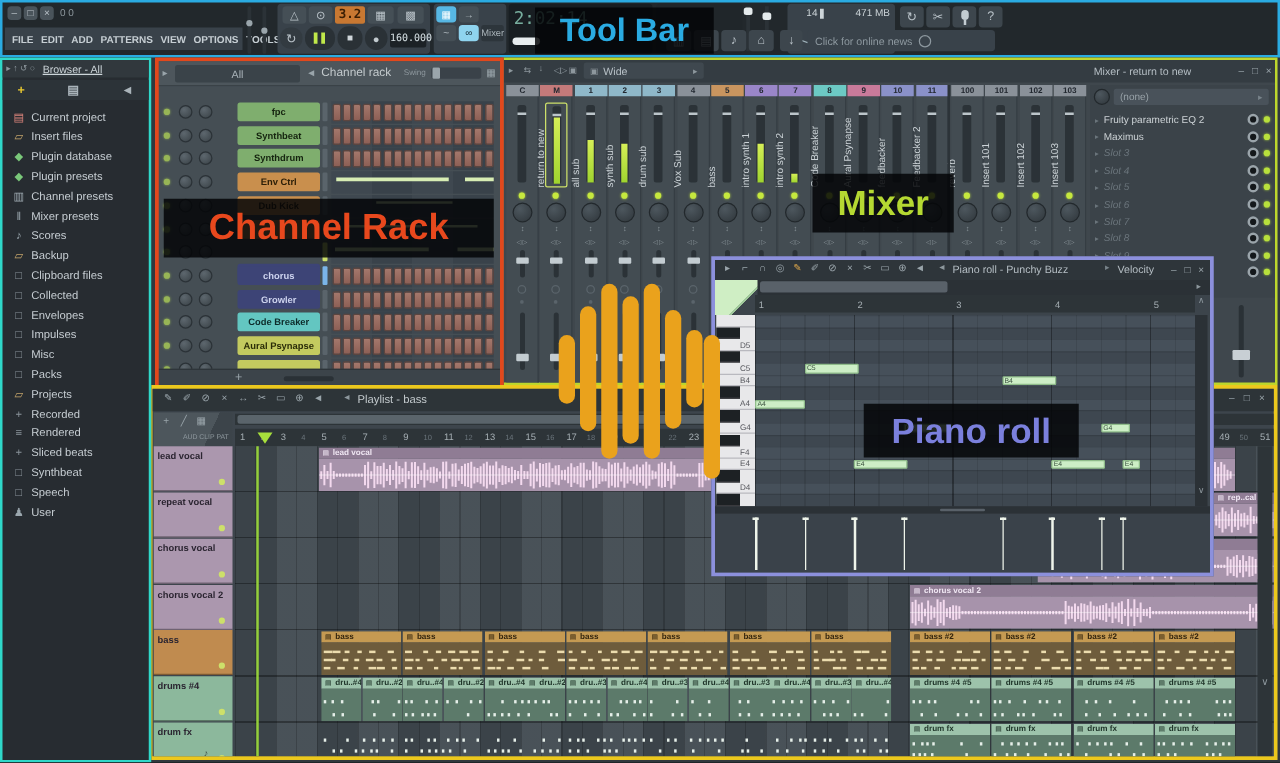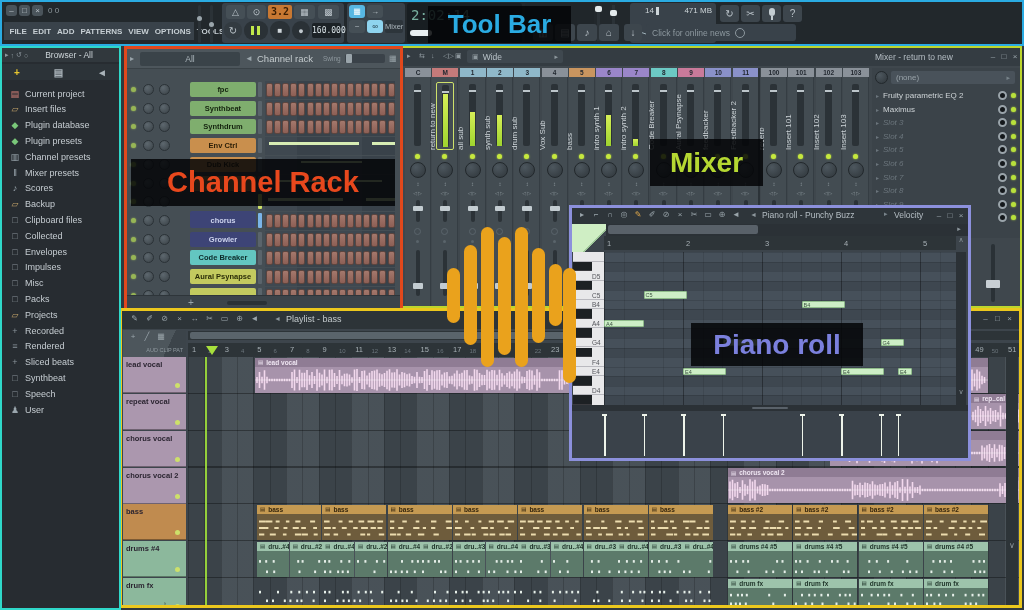--- a/index.html
+++ b/index.html
@@ -2004,21 +2004,21 @@
         <div style="position: absolute; left: 325.88px; top: 3px; width: 1.6px; height: 42px; background: rgb(238, 244, 234);"></div>
         <div style="position: absolute; left: 324.28px; top: 3px; width: 5px; height: 1.6px; background: rgb(238, 244, 234);"></div>
       </div>
     </div>
   <div id="browser" class="sect" style="border: 2px solid rgb(47, 216, 201);">
       <div style="position: absolute; left: 0px; top: 0px; width: 117px; height: 14px; background: rgb(49, 56, 61); display: flex; align-items: center; gap: 2px; padding: 0px 3px;">
         <span style="font-size: 7px; color: rgb(141, 151, 157);">▸</span>
         <span style="font-size: 7px; color: rgb(141, 151, 157);">↑</span>
         <span style="font-size: 7px; color: rgb(141, 151, 157);">↺</span>
         <span style="font-size: 7px; color: rgb(141, 151, 157);">○</span>
-        <span style="font-size: 8.5px; color: rgb(205, 213, 217); margin-left: 15px;">Browser - All</span>
+        <span style="font-size: 8.5px; color: rgb(205, 213, 217); margin-left: 4px; text-decoration: underline;">Browser - All</span>
       </div>
       <div style="position: absolute; left: 0px; top: 16px; width: 117px; height: 16px; background: rgb(44, 51, 56); display: flex; align-items: center; justify-content: space-between; padding: 0px 12px;">
         <span style="font-size: 10px; font-weight: 700; color: rgb(232, 200, 48);">+</span>
         <span style="font-size: 10px; font-weight: 700; color: rgb(170, 180, 186);">▤</span>
         <span style="font-size: 10px; font-weight: 700; color: rgb(170, 180, 186);">◄</span>
       </div>
       <div style="position: absolute; left: 2px; top: 38px; width: 113px; height: 15px; display: flex; align-items: center; gap: 5px; padding-left: 6px;">
         <span style="position: static; font-size: 9px; color: rgb(217, 131, 122); width: 10px; text-align: center;">▤</span>
         <span style="position: static; font-size: 9px; color: rgb(198, 205, 210);">Current project</span>
       </div>

